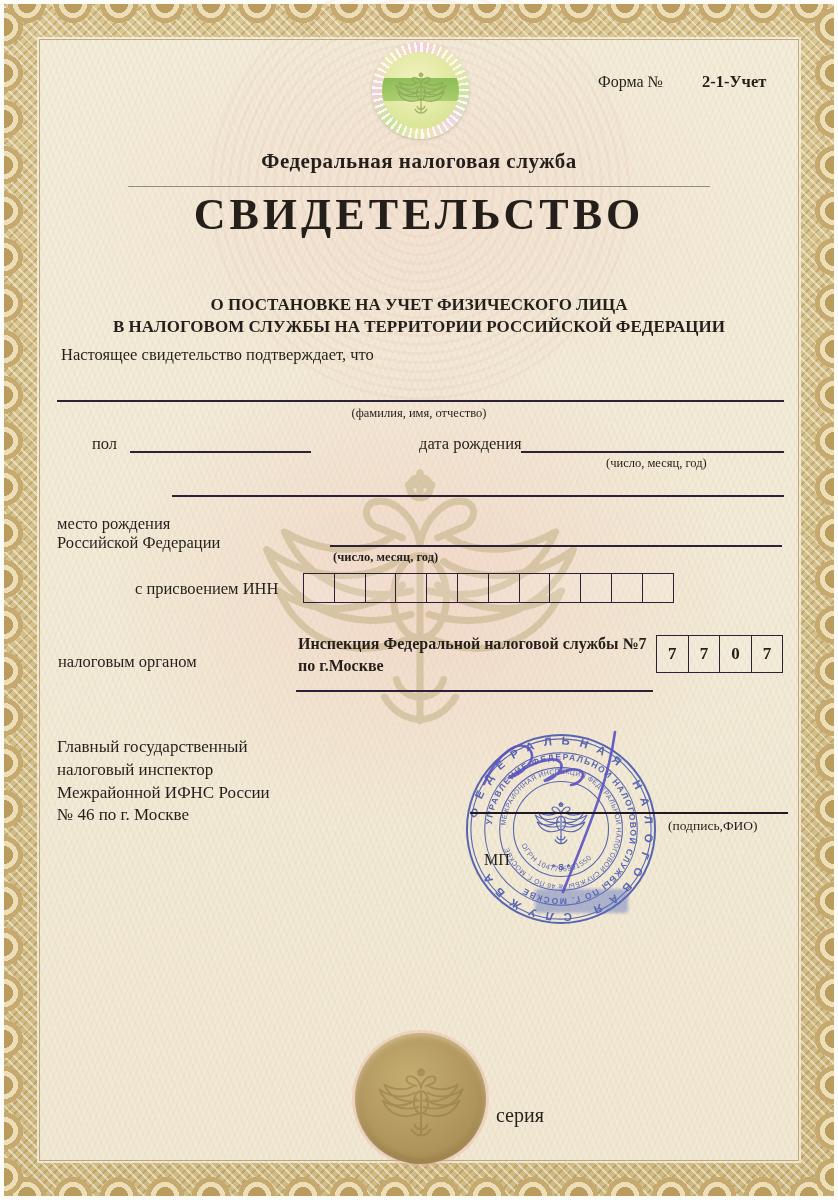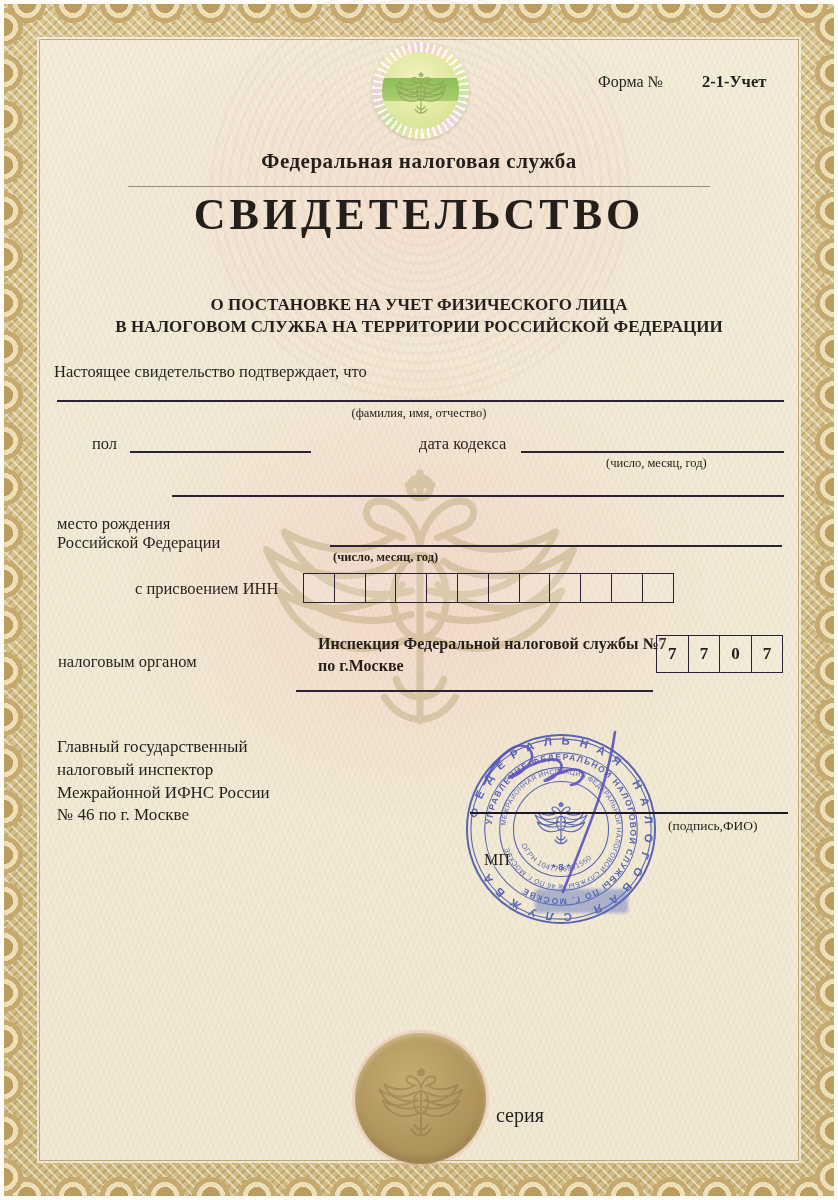--- a/index.html
+++ b/index.html
@@ -67,41 +67,41 @@
   .serif-reg{font-size:16.5px;}
   .caption{font-size:12.5px;}
   .center{left:0;right:0;text-align:center;}
   .form-label{left:598px;top:73px;font-size:16px;}
   .form-value{left:702px;top:72px;font-size:16.5px;font-weight:bold;}
   .agency{top:149px;font-size:21px;font-weight:bold;letter-spacing:.5px;}
   .divider{left:128px;top:186px;width:582px;height:1px;background:#8f8c86;}
   .doc-title{top:189px;font-size:44px;font-weight:bold;letter-spacing:4px;}
   .subtitle1{top:295px;font-size:17px;font-weight:bold;}
   .subtitle2{top:317px;font-size:17px;font-weight:bold;}
-  .confirm{left:54px;top:345px;margin-top:17px;}
+  .confirm{left:61px;top:345px;}
   .rule{height:2px;background:#2c2136;}
   .fio-line{left:57px;top:400px;width:727px;}
   .fio-caption{top:406px;}
   .pol-label{left:92px;top:434px;text-align:center;}
   .pol-line{left:130px;top:451px;width:181px;}
   .birth-label{left:419px;top:434px;}
   .birth-line{left:521px;top:451px;width:263px;}
   .birth-caption{left:606px;top:456px;}
   .place-label{left:57px;top:478px;margin-top:36px;}
   .place-line{left:172px;top:495px;width:612px;}
   .reg1{left:57px;top:510px;}
   .reg2{left:57px;top:533px;}
   .reg-line{left:330px;top:545px;width:452px;}
   .reg-caption{left:333px;top:550px;font-weight:bold;}
   .inn-label{left:135px;top:579px;}
   .inn-boxes{left:303px;top:573px;display:flex;}
   .inn-cell{width:29.8px;height:28px;border:1.4px solid #2c2136;border-left:none;background:rgba(255,255,255,.12);}
   .inn-cell:first-child{border-left:1.4px solid #2c2136;}
   .organ-label{left:58px;top:652px;}
-  .org-name{left:318px;top:633px;width:356px;font-size:16px;font-weight:bold;line-height:22px;}
+  .org-name{left:298px;top:633px;width:356px;font-size:16px;font-weight:bold;line-height:22px;}
   .org-line{left:296px;top:690px;width:357px;}
   .code-boxes{left:656px;top:635px;display:flex;}
   .code-cell{width:30.6px;height:36px;border:1.5px solid #2c2136;border-left:none;display:flex;align-items:center;justify-content:center;
     font-size:17px;font-weight:bold;background:rgba(255,255,255,.10);}
   .code-cell:first-child{border-left:1.5px solid #2c2136;}
   .official{left:57px;top:736px;font-size:17px;line-height:22.8px;}
   .sign-line{left:470px;top:812px;width:318px;background:#201826;}
   .sign-caption{left:668px;top:818px;font-size:13.5px;}
   .mp{left:484px;top:851px;font-size:16px;font-weight:normal;}
   
@@ -173,30 +173,30 @@
     </div>
   </div>
 
   <div class="abs form-label">Форма №</div>
   <div class="abs form-value">2-1-Учет</div>
 
   <div class="abs center agency">Федеральная налоговая служба</div>
   <div class="abs divider"></div>
   <div class="abs center doc-title">СВИДЕТЕЛЬСТВО</div>
   <div class="abs center subtitle1">О ПОСТАНОВКЕ НА УЧЕТ ФИЗИЧЕСКОГО ЛИЦА</div>
-  <div class="abs center subtitle2">В НАЛОГОВОМ СЛУЖБА НА ТЕРРИТОРИИ РОССИЙСКОЙ ФЕДЕРАЦИИ</div>
+  <div class="abs center subtitle2">В НАЛОГОВОМ СЛУЖБЫ НА ТЕРРИТОРИИ РОССИЙСКОЙ ФЕДЕРАЦИИ</div>
 
   <div class="abs serif-reg confirm">Настоящее свидетельство подтверждает, что</div>
 
   <div class="abs rule fio-line"></div>
   <div class="abs center caption fio-caption">(фамилия, имя, отчество)</div>
 
   <div class="abs serif-reg pol-label">пол</div>
   <div class="abs rule pol-line"></div>
-  <div class="abs serif-reg birth-label">дата кодекса</div>
+  <div class="abs serif-reg birth-label">дата рождения</div>
   <div class="abs rule birth-line"></div>
   <div class="abs caption birth-caption">(число, месяц, год)</div>
 
   <div class="abs serif-reg place-label">место рождения</div>
   <div class="abs rule place-line"></div>
 
   <div class="abs serif-reg reg2">Российской Федерации</div>
   <div class="abs rule reg-line"></div>
   <div class="abs caption reg-caption">(число, месяц, год)</div>
 

